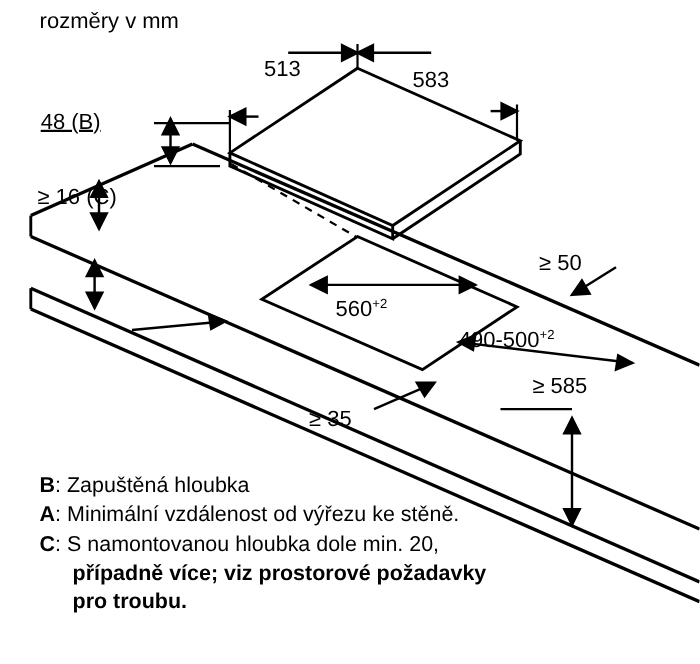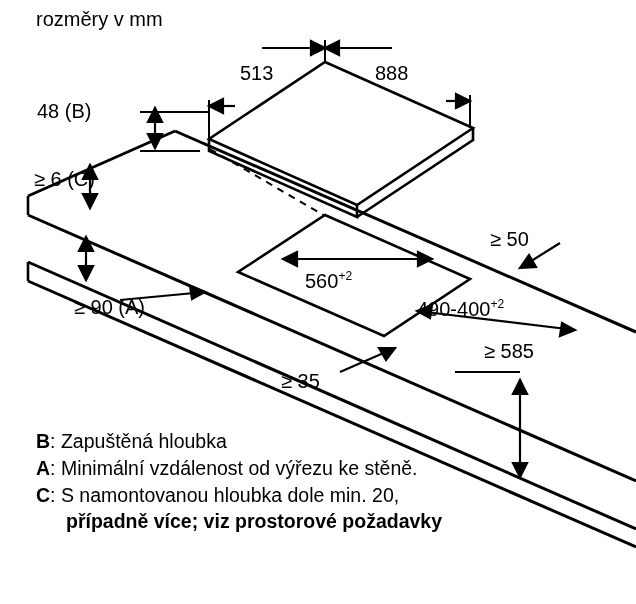--- a/index.html
+++ b/index.html
@@ -146,35 +146,35 @@
       <line x1="520" y1="268" x2="560" y2="243"></line>
       <polygon points="520,268 536,267 529,255"></polygon>
 
       <line x1="520" y1="380" x2="520" y2="477"></line>
       <polygon points="520,380 513,394 527,394"></polygon>
       <polygon points="520,477 513,463 527,463"></polygon>
       <line x1="455" y1="372" x2="520" y2="372" stroke-width="2"></line>
     </g>
   </svg>
 
-  <div class="lbl" style="left:240px; top:62px;">513</div>
-  <div class="lbl" style="left:375px; top:62px;">888</div>
-  <div class="lbl" style="left:37px; top:100px;"><span>48 (B)</span></div>
-  <div class="lbl" style="left:34px; top:168px;">≥ 6 (C)</div>
+  <div class="lbl" style="left:240px; top:52px;">513</div>
+  <div class="lbl" style="left:375px; top:62px;">583</div>
+  <div class="lbl" style="left:37px; top:100px;text-decoration:underline;"><span>48 (B)</span></div>
+  <div class="lbl" style="left:34px; top:168px;">≥ 16 (C)</div>
 
   <div class="lbl" style="left:305px; top:270px;"><span>560</span><span class="sup">+2</span></div>
 
-  <div class="lbl" style="left:417px; top:298px;"><span>490-400</span><span class="sup">+2</span></div>
+  <div class="lbl" style="left:417px; top:298px;"><span>490-500</span><span class="sup">+2</span></div>
 
-  <div class="lbl" style="left:74px; top:296px;">≥ 90 (A)</div>
   <div class="lbl" style="left:281px; top:354px;margin-top:16px;">≥ 35</div>
   <div class="lbl" style="left:490px; top:228px;">≥ 50</div>
   <div class="lbl" style="left:484px; top:340px;">≥ 585</div>
 
   <div class="legend">
     <span class="row"><span class="key">B</span><span>: Zapuštěná hloubka</span></span>
     <span class="row"><span class="key">A</span><span>: Minimální vzdálenost od výřezu ke stěně.</span></span>
     <span class="row"><span class="key">C</span><span>: S namontovanou hloubka dole min. 20,</span>
       <span class="cont">případně více; viz prostorové požadavky</span>
+      <span class="cont">pro troubu.</span>
     </span>
   </div>
 
 </div>
 
 </body></html>

